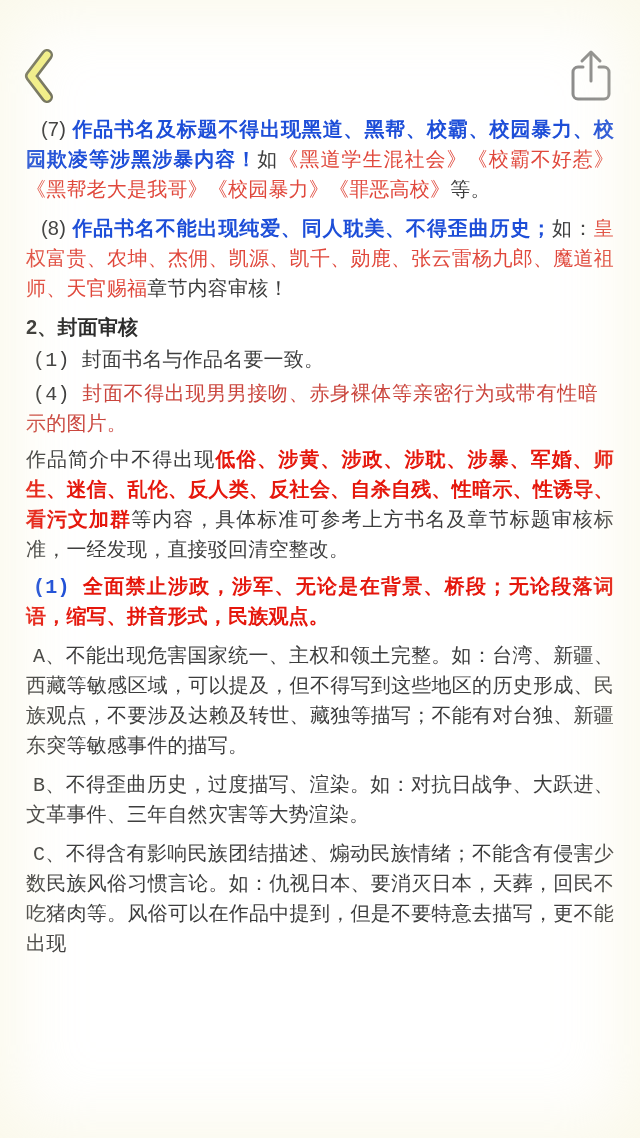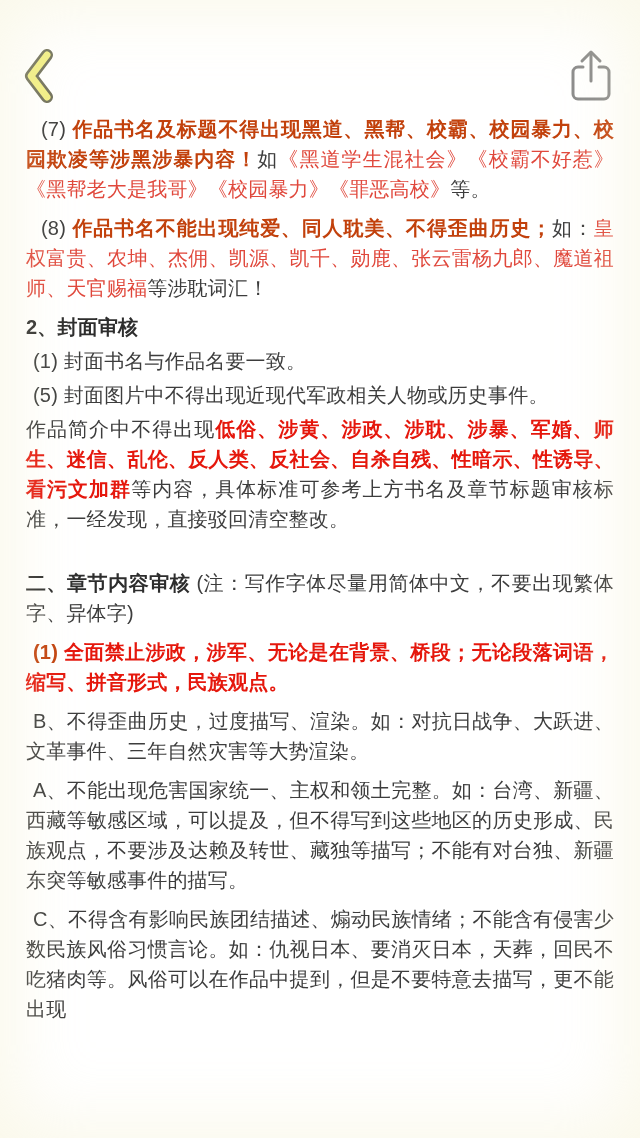--- a/index.html
+++ b/index.html
@@ -27,23 +27,23 @@
     padding:8px 26px 0 26px;
     font-size:20px;
     line-height:30px;
     color:#3d3d3d;
     text-align:justify;
     letter-spacing:0.2px;
   }
   .content p { margin:0 0 9px 0; }
   .content p.tight { margin:0 16px 4px 0; }
   .indent   { text-indent:0.75em; }
-  .indent-sm{ text-indent:0.35em; }
+  .indent-sm{ text-indent:0.35em;font-family:Liberation Mono, monospace; }
   .h        { font-weight:700; color:#2d2d2d; }
-  .bold-black { font-weight:700; color:#c2410c; }
+  .bold-black { font-weight:700; color:#1d4ed8; }
   .red      { color:#e0483c; }
   .red-muted{ color:#ca453d; }
   .red-bold { color:#e5170c; font-weight:700; }
   .gap-lg   { margin-top:34px !important; }
 </style>
 </head>
 <body>
 
 <div class="screen">
   <div class="edge-tint"></div>
@@ -65,32 +65,31 @@
           <path d="M14 13 L23 4 L32 13" fill="none" stroke="#8b8b8b" stroke-width="3" stroke-linecap="round" stroke-linejoin="round"></path>
         </svg>
       </span>
     </button>
   </div>
 
   <div class="content">
 
     <p class="indent"><span>(7) </span><span class="bold-black">作品书名及标题不得出现黑道、黑帮、校霸、校园暴力、校园欺凌等涉黑涉暴内容！</span><span>如</span><span class="red">《黑道学生混社会》《校霸不好惹》《黑帮老大是我哥》《校园暴力》《罪恶高校》</span><span>等。</span></p>
 
-    <p class="indent"><span>(8) </span><span class="bold-black">作品书名不能出现纯爱、同人耽美、不得歪曲历史；</span><span>如：</span><span class="red">皇权富贵、农坤、杰佣、凯源、凯千、勋鹿、张云雷杨九郎、魔道祖师、天官赐福</span><span>等涉耽词汇！</span></p>
+    <p class="indent"><span>(8) </span><span class="bold-black">作品书名不能出现纯爱、同人耽美、不得歪曲历史；</span><span>如：</span><span class="red">皇权富贵、农坤、杰佣、凯源、凯千、勋鹿、张云雷杨九郎、魔道祖师、天官赐福</span><span>章节内容审核！</span></p>
 
     <p class="h tight">2、封面审核</p>
 
     <p class="indent-sm tight">(1) 封面书名与作品名要一致。</p>
-    <p class="indent-sm tight">(5) 封面图片中不得出现近现代军政相关人物或历史事件。</p>
+    <p class="indent-sm tight"><span>(4) </span><span class="red-muted">封面不得出现男男接吻、赤身裸体等亲密行为或带有性暗示的图片。</span></p>
 
 
     <p><span>作品简介中不得出现</span><span class="red-bold">低俗、涉黄、涉政、涉耽、涉暴、军婚、师生、迷信、乱伦、反人类、反社会、自杀自残、性暗示、性诱导、看污文加群</span><span>等内容，具体标准可参考上方书名及章节标题审核标准，一经发现，直接驳回清空整改。</span></p>
 
-    <p class="gap-lg"><span class="h">二、</span><span class="h">章节内容审核</span><span> (注：写作字体尽量用简体中文，不要出现繁体字、异体字)</span></p>
 
     <p class="indent-sm"><span class="bold-black">(1) </span><span class="red-bold">全面禁止涉政，涉军、无论是在背景、桥段；无论段落词语，缩写、拼音形式，民族观点。</span></p>
 
+    <p class="indent-sm">A、不能出现危害国家统一、主权和领土完整。如：台湾、新疆、西藏等敏感区域，可以提及，但不得写到这些地区的历史形成、民族观点，不要涉及达赖及转世、藏独等描写；不能有对台独、新疆东突等敏感事件的描写。</p>
     <p class="indent-sm">B、不得歪曲历史，过度描写、渲染。如：对抗日战争、大跃进、文革事件、三年自然灾害等大势渲染。</p>
-    <p class="indent-sm">A、不能出现危害国家统一、主权和领土完整。如：台湾、新疆、西藏等敏感区域，可以提及，但不得写到这些地区的历史形成、民族观点，不要涉及达赖及转世、藏独等描写；不能有对台独、新疆东突等敏感事件的描写。</p>
     <p class="indent-sm">C、不得含有影响民族团结描述、煽动民族情绪；不能含有侵害少数民族风俗习惯言论。如：仇视日本、要消灭日本，天葬，回民不吃猪肉等。风俗可以在作品中提到，但是不要特意去描写，更不能出现</p>
 
   </div>
 </div>
 
 </body></html>

